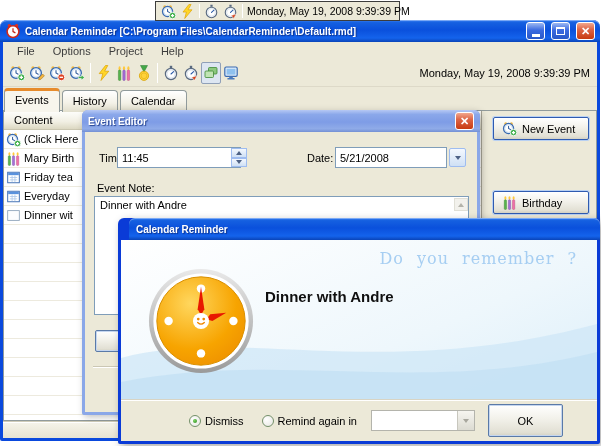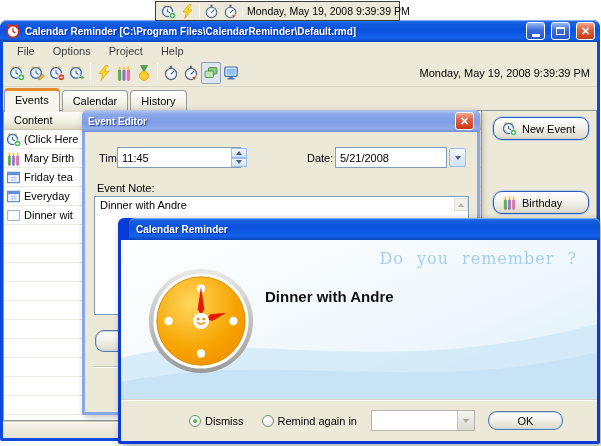--- a/index.html
+++ b/index.html
@@ -2,21 +2,21 @@
 <html><head>
 <meta charset="utf-8">
 <style>
   * { margin:0; padding:0; box-sizing:border-box; }
   html,body { background:#ffffff; }
   body { font-family:"Liberation Sans", sans-serif; font-size:11px; color:#000; }
   .screen { position:relative; width:601px; height:446px; overflow:hidden; background:#ffffff; }
 
   
   .xp-btn {
-    border:1px solid #5a7aa8; border-radius:9px;
+    border:1px solid #5a7aa8; border-radius:2px;
     background:linear-gradient(#ffffff,#f2f1ea 45%,#e2e0d4 88%,#d4d2c4);
     box-shadow: inset 0 0 0 1px #c5d6ef;
     font-size:11px; display:flex; align-items:center; justify-content:center;
   }
   .titlebar-active {
     background:linear-gradient(180deg,#3a81f3 0%,#1560e0 12%,#0a50dc 45%,#1463ec 82%,#0a44b8 100%);
     box-shadow: inset 0 1px 0 rgba(255,255,255,.35);
   }
   .titlebar-inactive {
     background:linear-gradient(180deg,#b6c8f4 0%,#8ba8ea 20%,#7e9ce6 55%,#8fabe8 85%,#7490d4 100%);
@@ -96,21 +96,21 @@
             border-top:1px solid #d8d4c4; box-shadow:inset 0 1px 0 #fff; display:flex; align-items:center; padding-left:68px; }
   .radio { width:12px; height:12px; border-radius:50%; border:1px solid #74906a;
            background:radial-gradient(circle at 35% 35%, #fff, #e6e6e0); flex:none; position:relative; }
   .radio.checked::after { content:""; position:absolute; left:3px; top:3px; width:4px; height:4px; border-radius:50%;
            background:radial-gradient(circle at 35% 35%, #7ad55e, #2c8822); }
   .radio-label { margin-left:4px; }
   .pp-combo { width:104px; height:21px; background:#fff; border:1px solid #b4b4ac; margin-left:14px; position:relative; }
   .pp-combo .btn { position:absolute; right:0; top:0; bottom:0; width:17px; background:linear-gradient(#f6f5f0,#dcdbd2);
                    border-left:1px solid #c8c7be; display:flex; align-items:center; justify-content:center; }
   .tri-down.dis { border-top-color:#a8a79e; }
-  .ok-btn { margin-left:auto; margin-right:34px; width:75px; height:19px; }
+  .ok-btn { margin-left:auto; margin-right:34px; width:75px; height:33px; }
 
   
   .float-toolbar { position:absolute; left:155px; top:1px; width:245px; height:20px; background:#ece9d8;
                    border:1px solid #3c3c3c; display:flex; align-items:center; padding:0 3px; z-index:40; }
   .fbtn { width:19px; height:17px; display:flex; align-items:center; justify-content:center; flex:none; }
   .fsep { width:1px; height:14px; background:#b8b4a0; border-right:1px solid #fff; margin:0 2px; flex:none; }
   .f-date { font-size:10.5px; white-space:nowrap; margin-left:2px; }
 </style>
 </head>
 <body>
@@ -276,22 +276,22 @@
         <span class="tbtn">
             <svg class="ic">
               <use href="#i-monitor"></use>
             </svg>
           </span>
         <span class="tb-date">Monday, May 19, 2008 9:39:39 PM</span>
       </div>
 
       <div class="tabs">
         <span class="tab active">Events</span>
+        <span class="tab">History</span>
         <span class="tab">Calendar</span>
-        <span class="tab">History</span>
       </div>
 
       <div class="tab-page">
         <div class="list-panel">
           <div class="lh-row">
             <span class="lh-cell">Content</span>
           </div>
           <div class="list-row">
             <svg class="ic15">
                 <use href="#i-alarm-add"></use>

